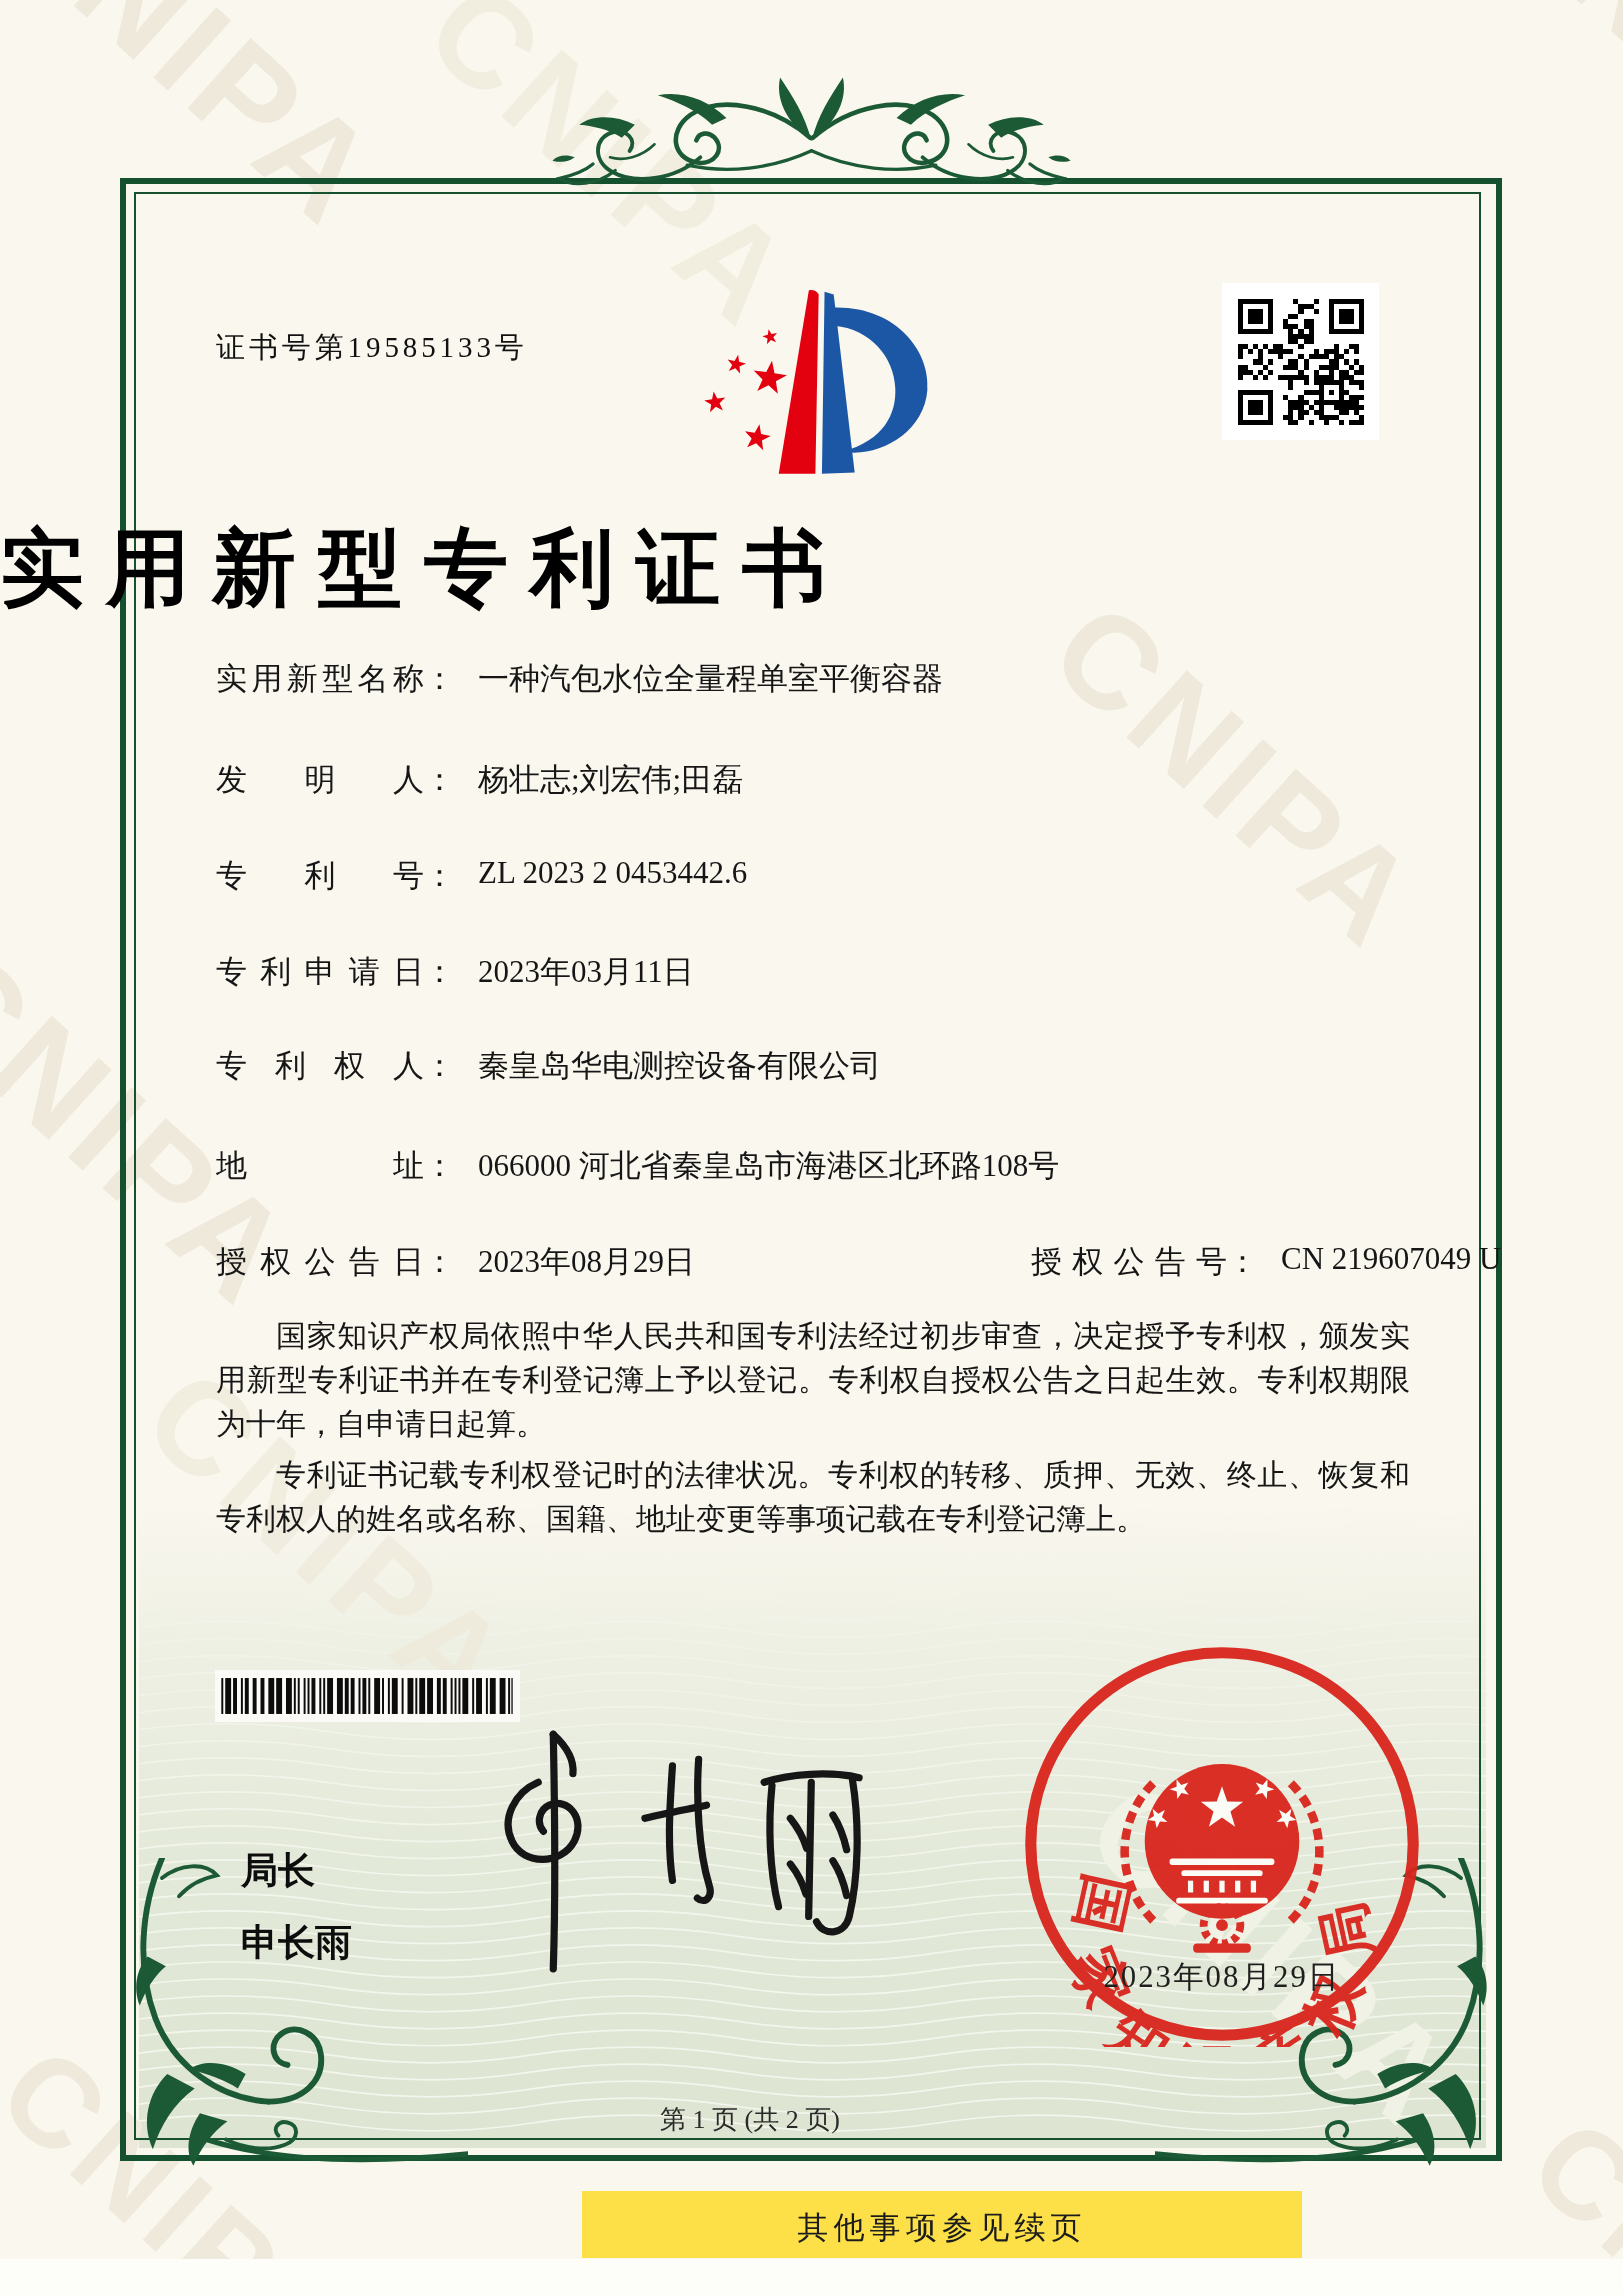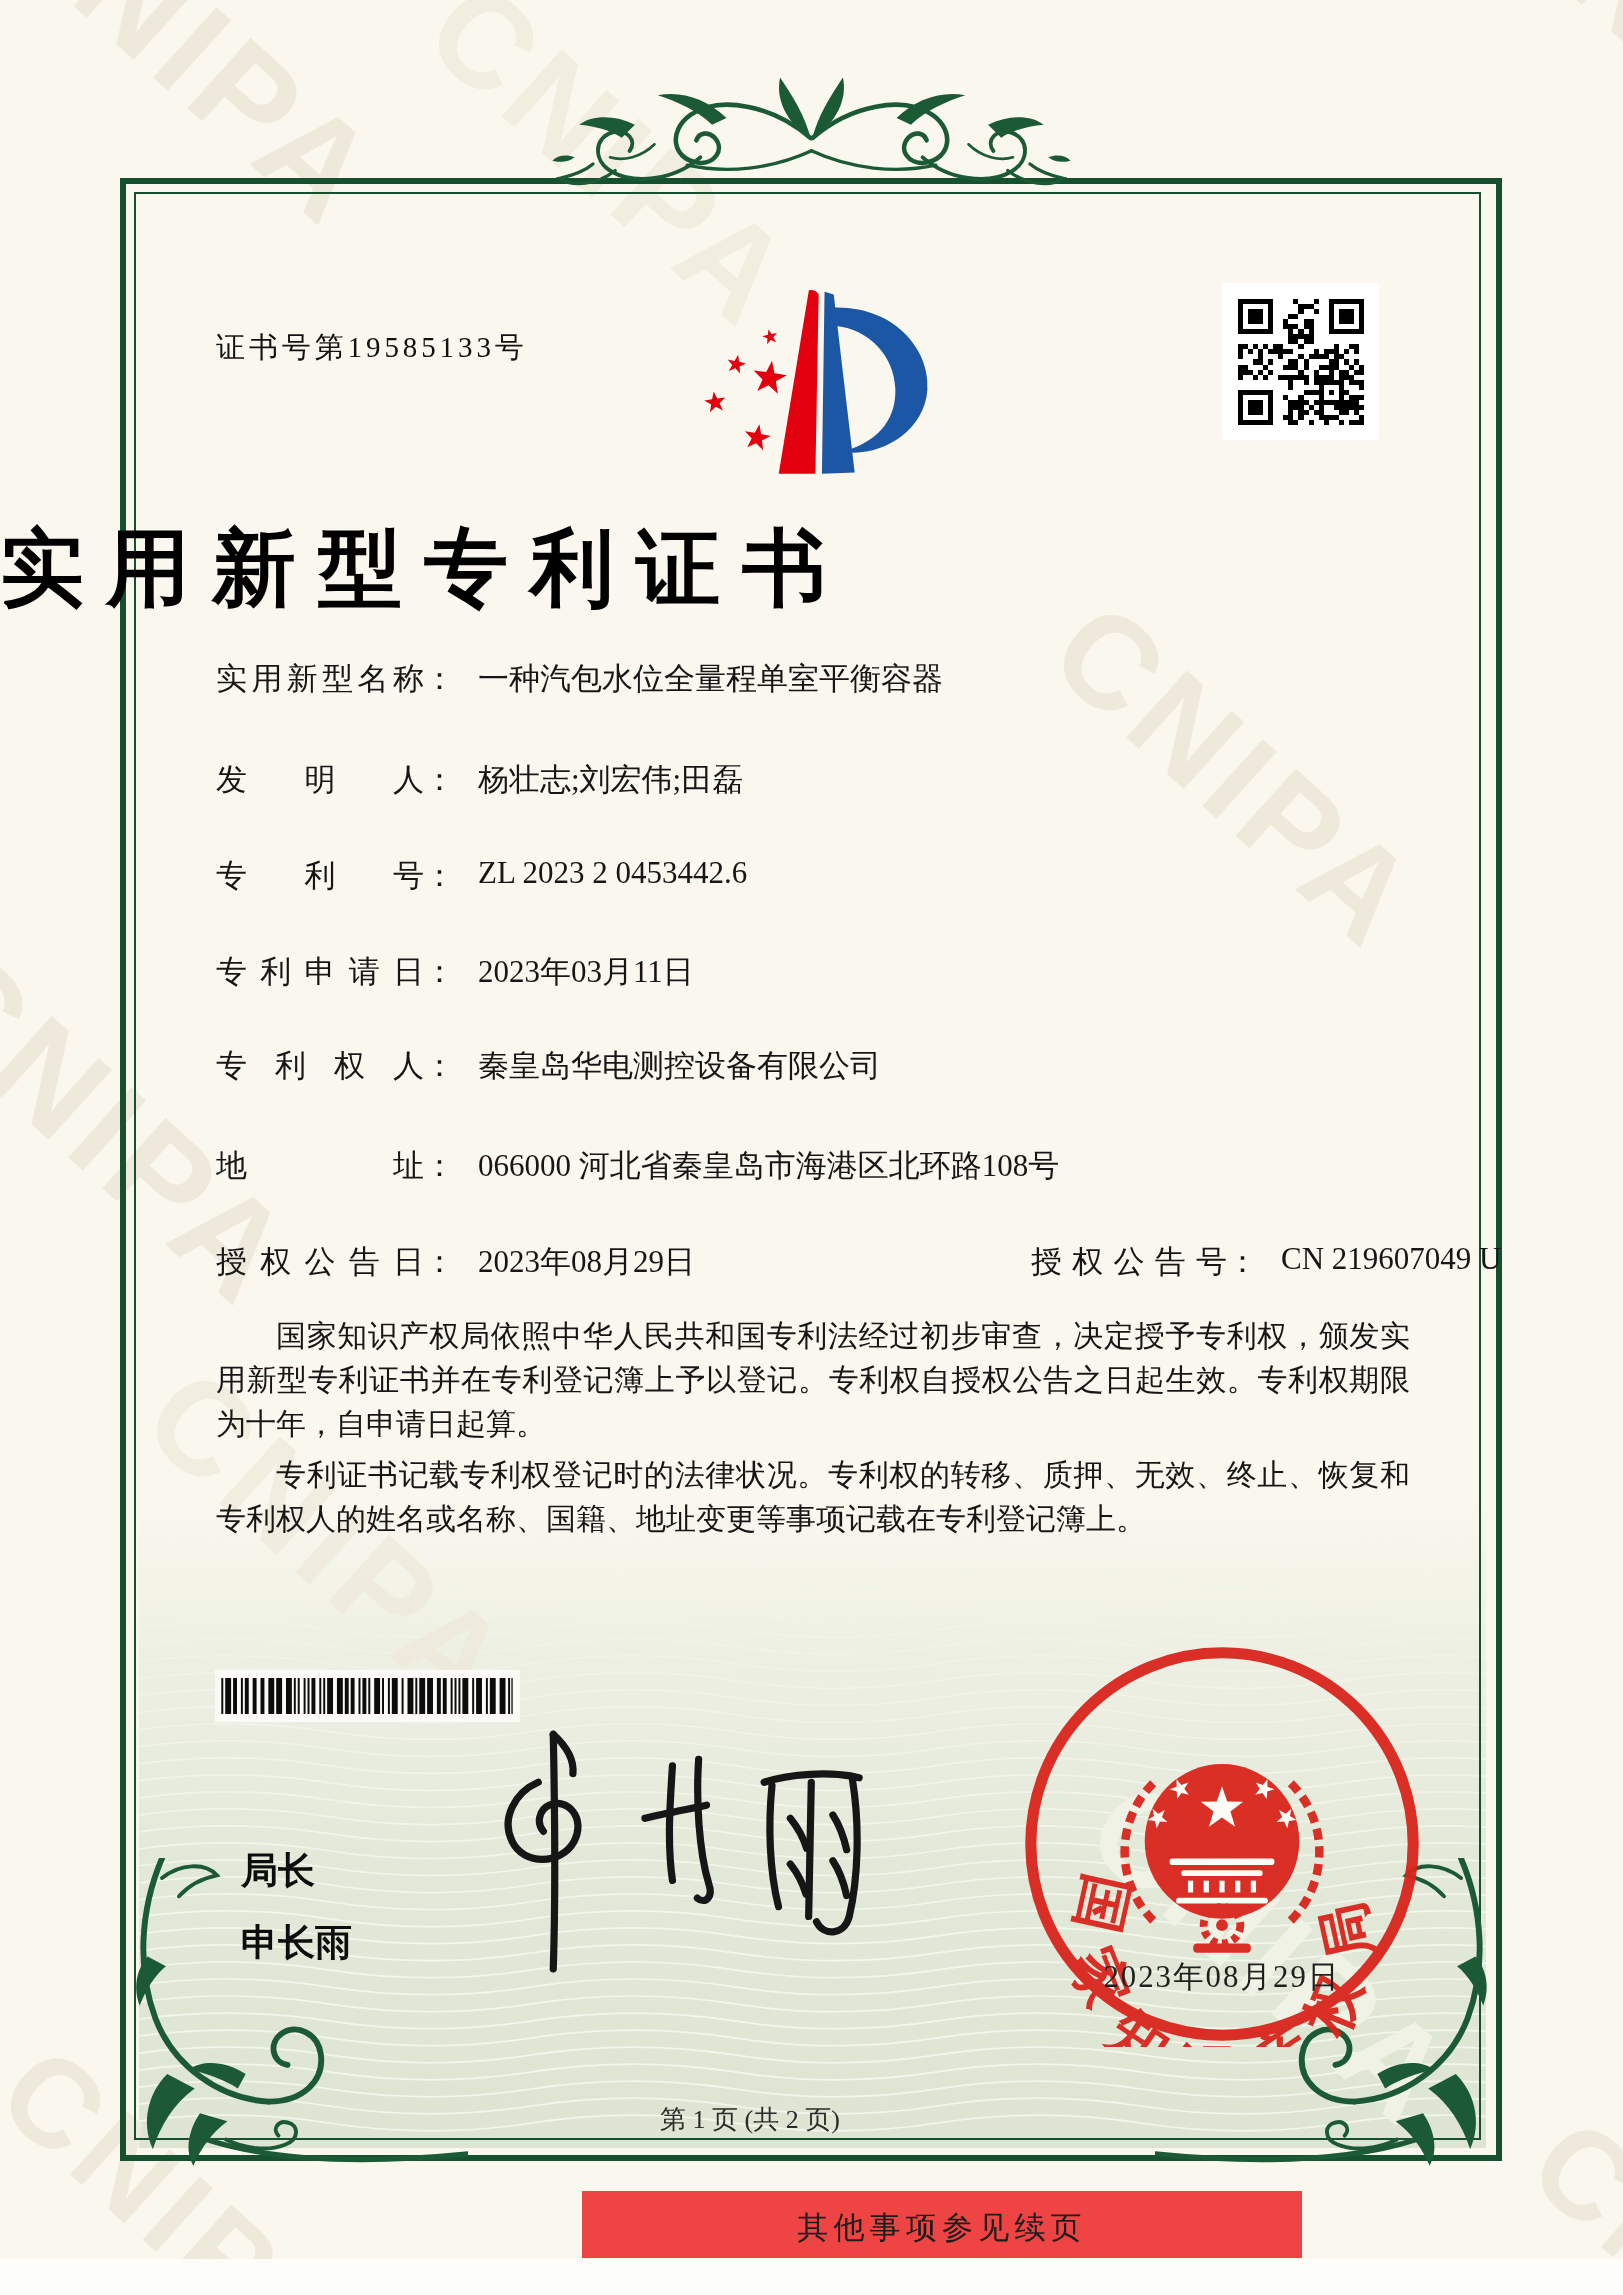--- a/index.html
+++ b/index.html
@@ -34,21 +34,21 @@
   .qr-box{position:absolute;left:1222px;top:283px;width:157px;height:157px;background:#fff;z-index:5;}
   .qr-box svg{position:absolute;left:15.7px;top:15.7px;}
   .barcode{position:absolute;left:215px;top:1670px;width:305px;height:52px;background:#fbfaf6;z-index:6;}
   .barcode svg{position:absolute;left:5.2px;top:7.9px;}
   .director{position:absolute;left:241px;z-index:6;font-family:"Liberation Sans","DejaVu Sans",sans-serif;
       font-weight:700;font-size:37px;color:#0d0d0d;margin-top:16px;}
   .sig{position:absolute;left:476px;top:1720px;z-index:6;}
   .seal{position:absolute;left:1019px;top:1641px;z-index:7;opacity:.95;}
   .footer-page{position:absolute;left:0;top:2102px;width:1500px;text-align:center;font-size:26px;color:#2a2a2a;z-index:5;}
   .bottom-strip{position:absolute;left:0;top:2259px;width:1623px;height:37px;background:#fdfdfa;z-index:2;}
-  .cont-band{position:absolute;left:582px;top:2191px;width:720px;height:67px;background:#ef4444;z-index:5;}
+  .cont-band{position:absolute;left:582px;top:2191px;width:720px;height:67px;background:#fde047;z-index:5;}
   .cont-note{position:absolute;left:0;top:15.7px;width:720px;text-align:center;font-size:31px;
       letter-spacing:5.2px;color:#1c1c1c;}
 </style>
 </head>
 <body>
 
 <div class="page">
 
   <div class="wm" style="left:-39px;top:-33px;font-size:137px;">CNIPA</div>
   <div class="wm" style="left:1456px;top:-46px;font-size:137px;">CNIPA</div>

